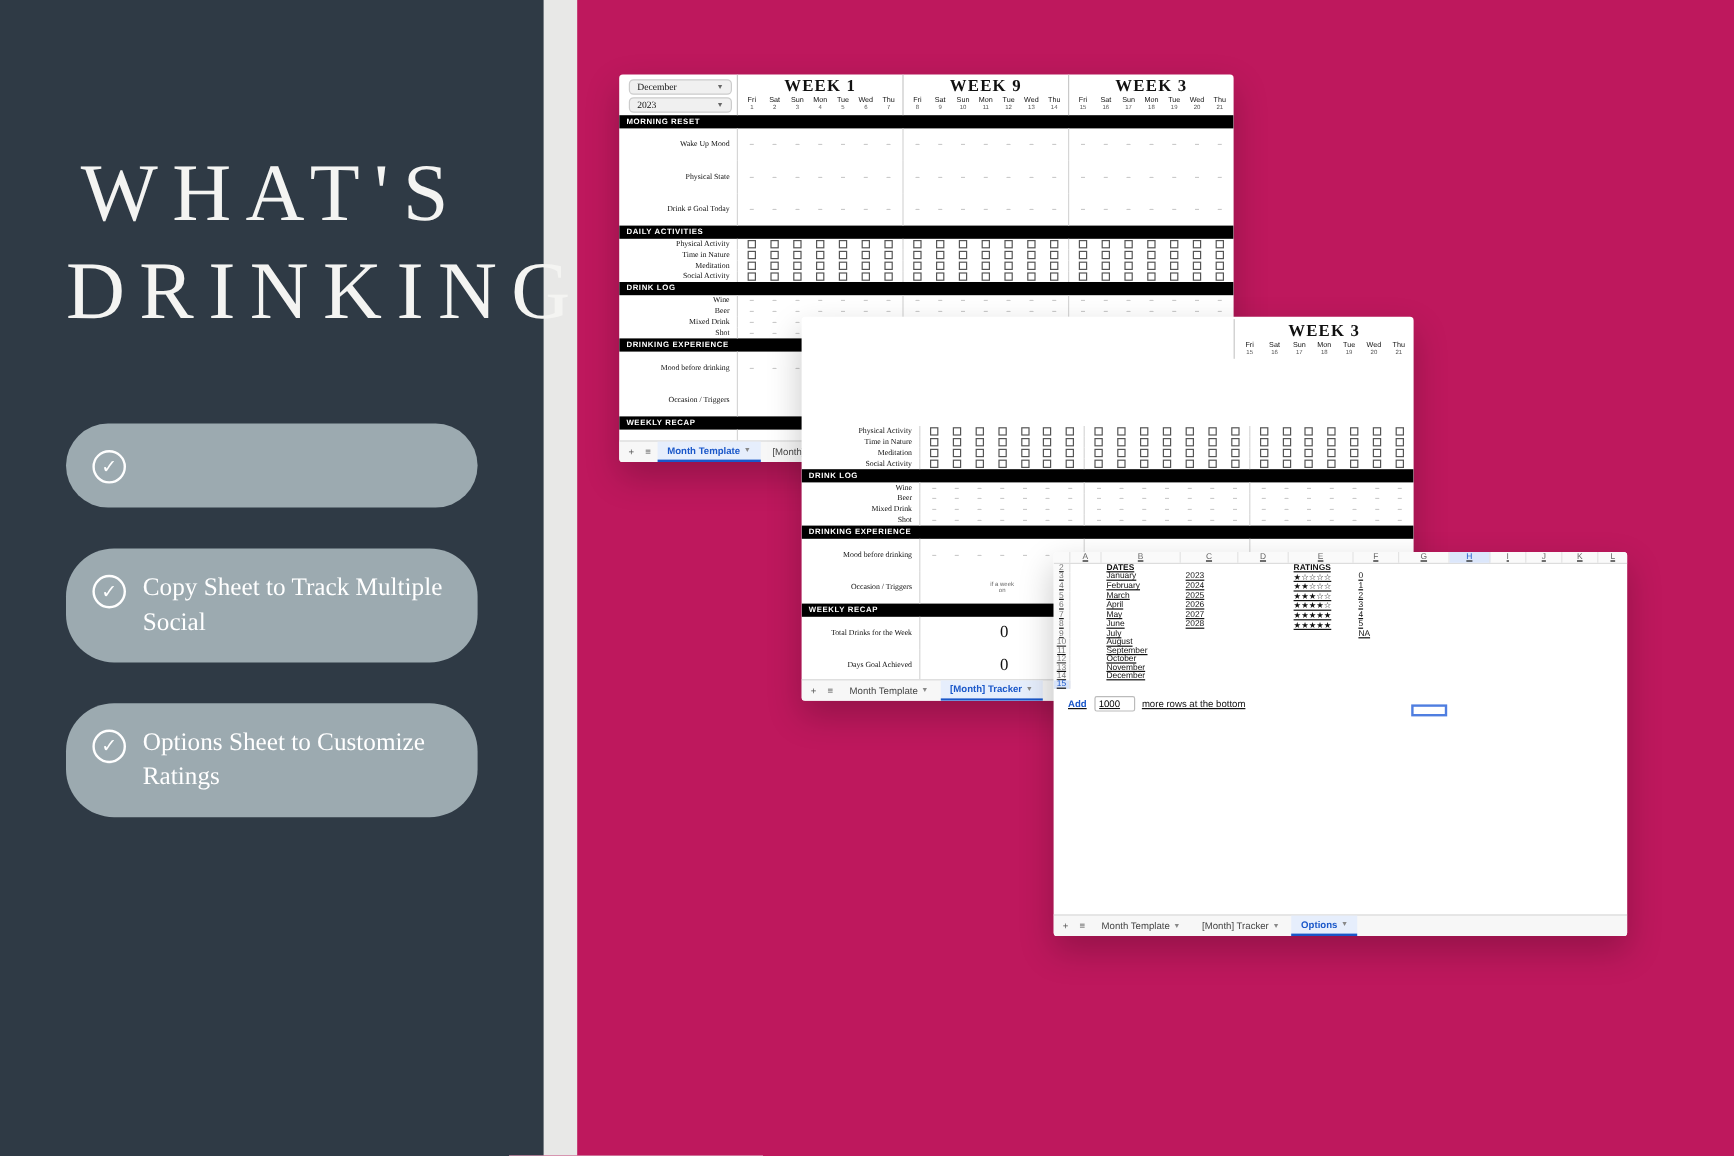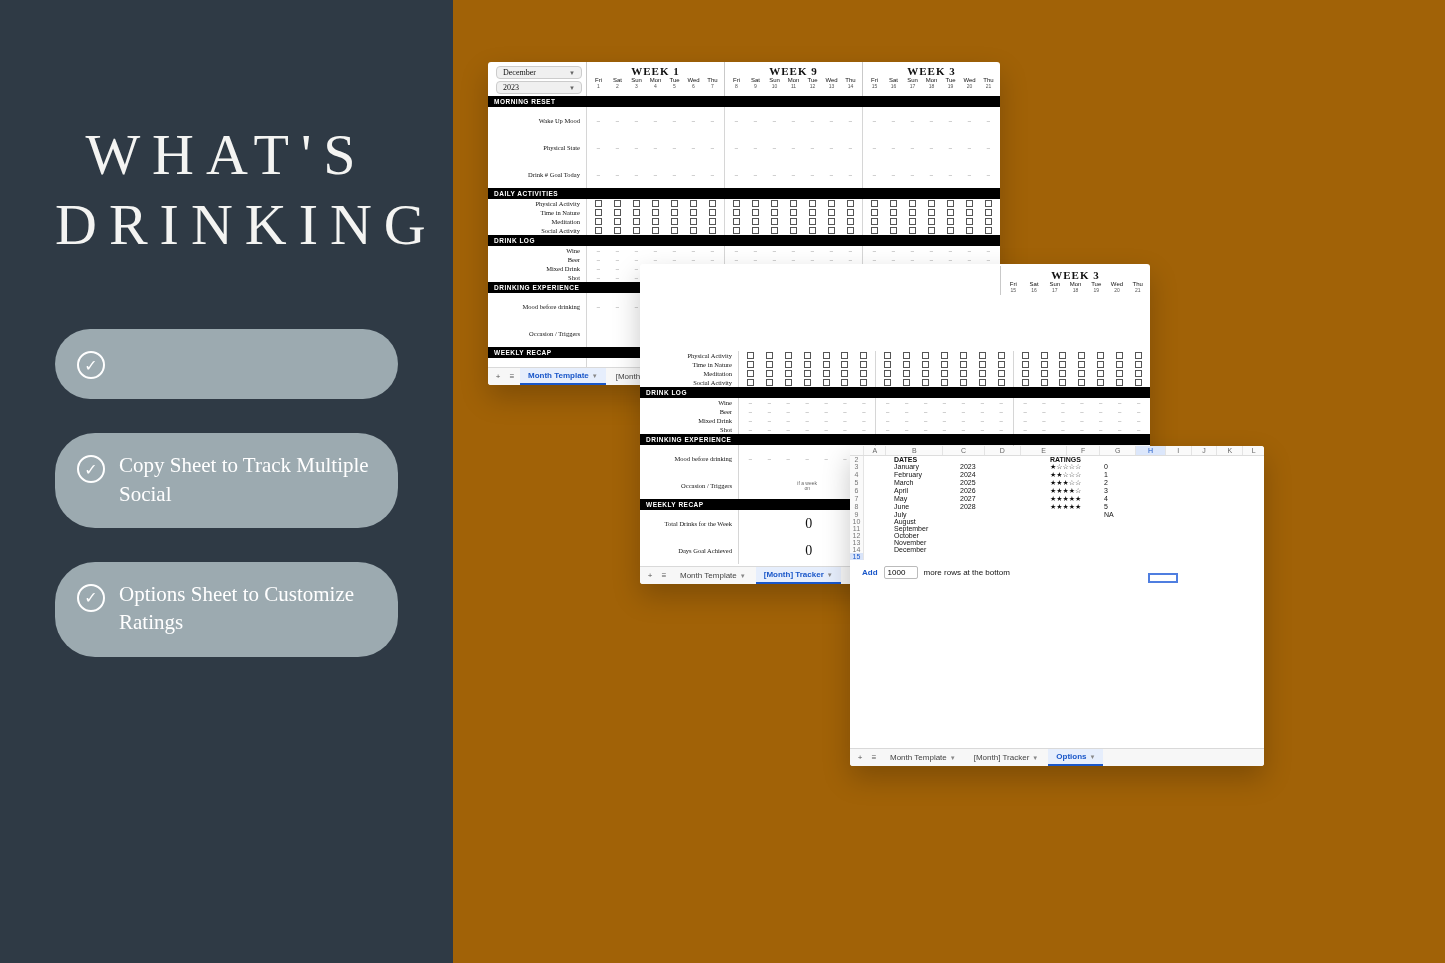--- a/index.html
+++ b/index.html
@@ -8,21 +8,21 @@
 
   
   .left {
     width: 453px; height: 100%;
     background: #2f3a45;
     color: #fff;
     padding: 120px 55px 0;
   }
   .headline {
     font-weight: 200;
-    font-size: 58px;
+    font-size: 68px;
     letter-spacing: 12px;
     line-height: 1.2;
     text-align: center;
     color: #f4f4f2;
     font-family: Georgia, "Times New Roman", serif;
     margin-bottom: 70px;
   }
   .pill {
     background: #9caab0;
     border-radius: 40px;
@@ -41,37 +41,38 @@
   .pill-text {
     font-family: Georgia, "Times New Roman", serif;
     font-size: 21px;
     line-height: 1.35;
     color: #fff;
   }
 
   
   .right {
     flex: 1; position: relative;
-    background: #a16207;
+    background: #be185d;
+    margin-left: 28px;
   }
   .card {
     position: absolute;
     background: #fff;
     box-shadow: 0 12px 28px rgba(0,0,0,.22);
     border-radius: 3px;
     overflow: hidden;
     font-size: 7px;
     color: #111;
   }
 
   
   .week-hdr { display: flex; }
   .rowlabel-col { width: 98px; flex: 0 0 98px; }
   .week-col { flex: 1; border-left: 1px solid #c9c9c9; }
-  .week-title { text-align: center; font-weight: 600; font-size: 11px; letter-spacing: 1px; padding: 3px 0 0; font-family: Georgia, serif; }
+  .week-title { text-align: center; font-weight: 600; font-size: 14px; letter-spacing: 1px; padding: 3px 0 0; font-family: Georgia, serif; }
   .days-row { display: flex; justify-content: space-around; font-size: 6px; padding: 0 2px; }
   .days-row span { flex: 1; text-align: center; }
   .nums-row { display: flex; justify-content: space-around; font-size: 5px; color: #555; padding: 0 2px 2px; }
   .nums-row span { flex: 1; text-align: center; }
 
   .section-bar {
     background: #000; color: #fff;
     font-size: 6.5px; letter-spacing: .5px;
     padding: 2px 6px;
     font-weight: 600;
@@ -133,21 +134,21 @@
     border-radius: 4px; font-size: 8px;
     padding: 1px 6px; margin-bottom: 2px;
     display:flex; justify-content:space-between; align-items:center;
   }
   .cardA .mp-row .tri { font-size:6px; color:#666; }
 
   
   .cardB { left: 187px; top: 264px; width: 510px; height: 320px; }
 
   
-  .cardC { left: 397px; top: 446px; width: 414px; height: 320px; }
+  .cardC { left: 397px; top: 460px; width: 478px; height: 320px; text-decoration: underline; }
   .cardC .colhdr {
     display:flex; border-bottom:1px solid #ddd;
     font-size:7px; color:#666; background:#fafafa;
   }
   .cardC .colhdr div { border-right:1px solid #e4e4e4; text-align:center; padding:1px 0; }
   .cardC .grid-row {
     display:flex; font-size:7px;
   }
   .cardC .grid-row .rn {
     width:14px; flex:0 0 14px; text-align:center;

